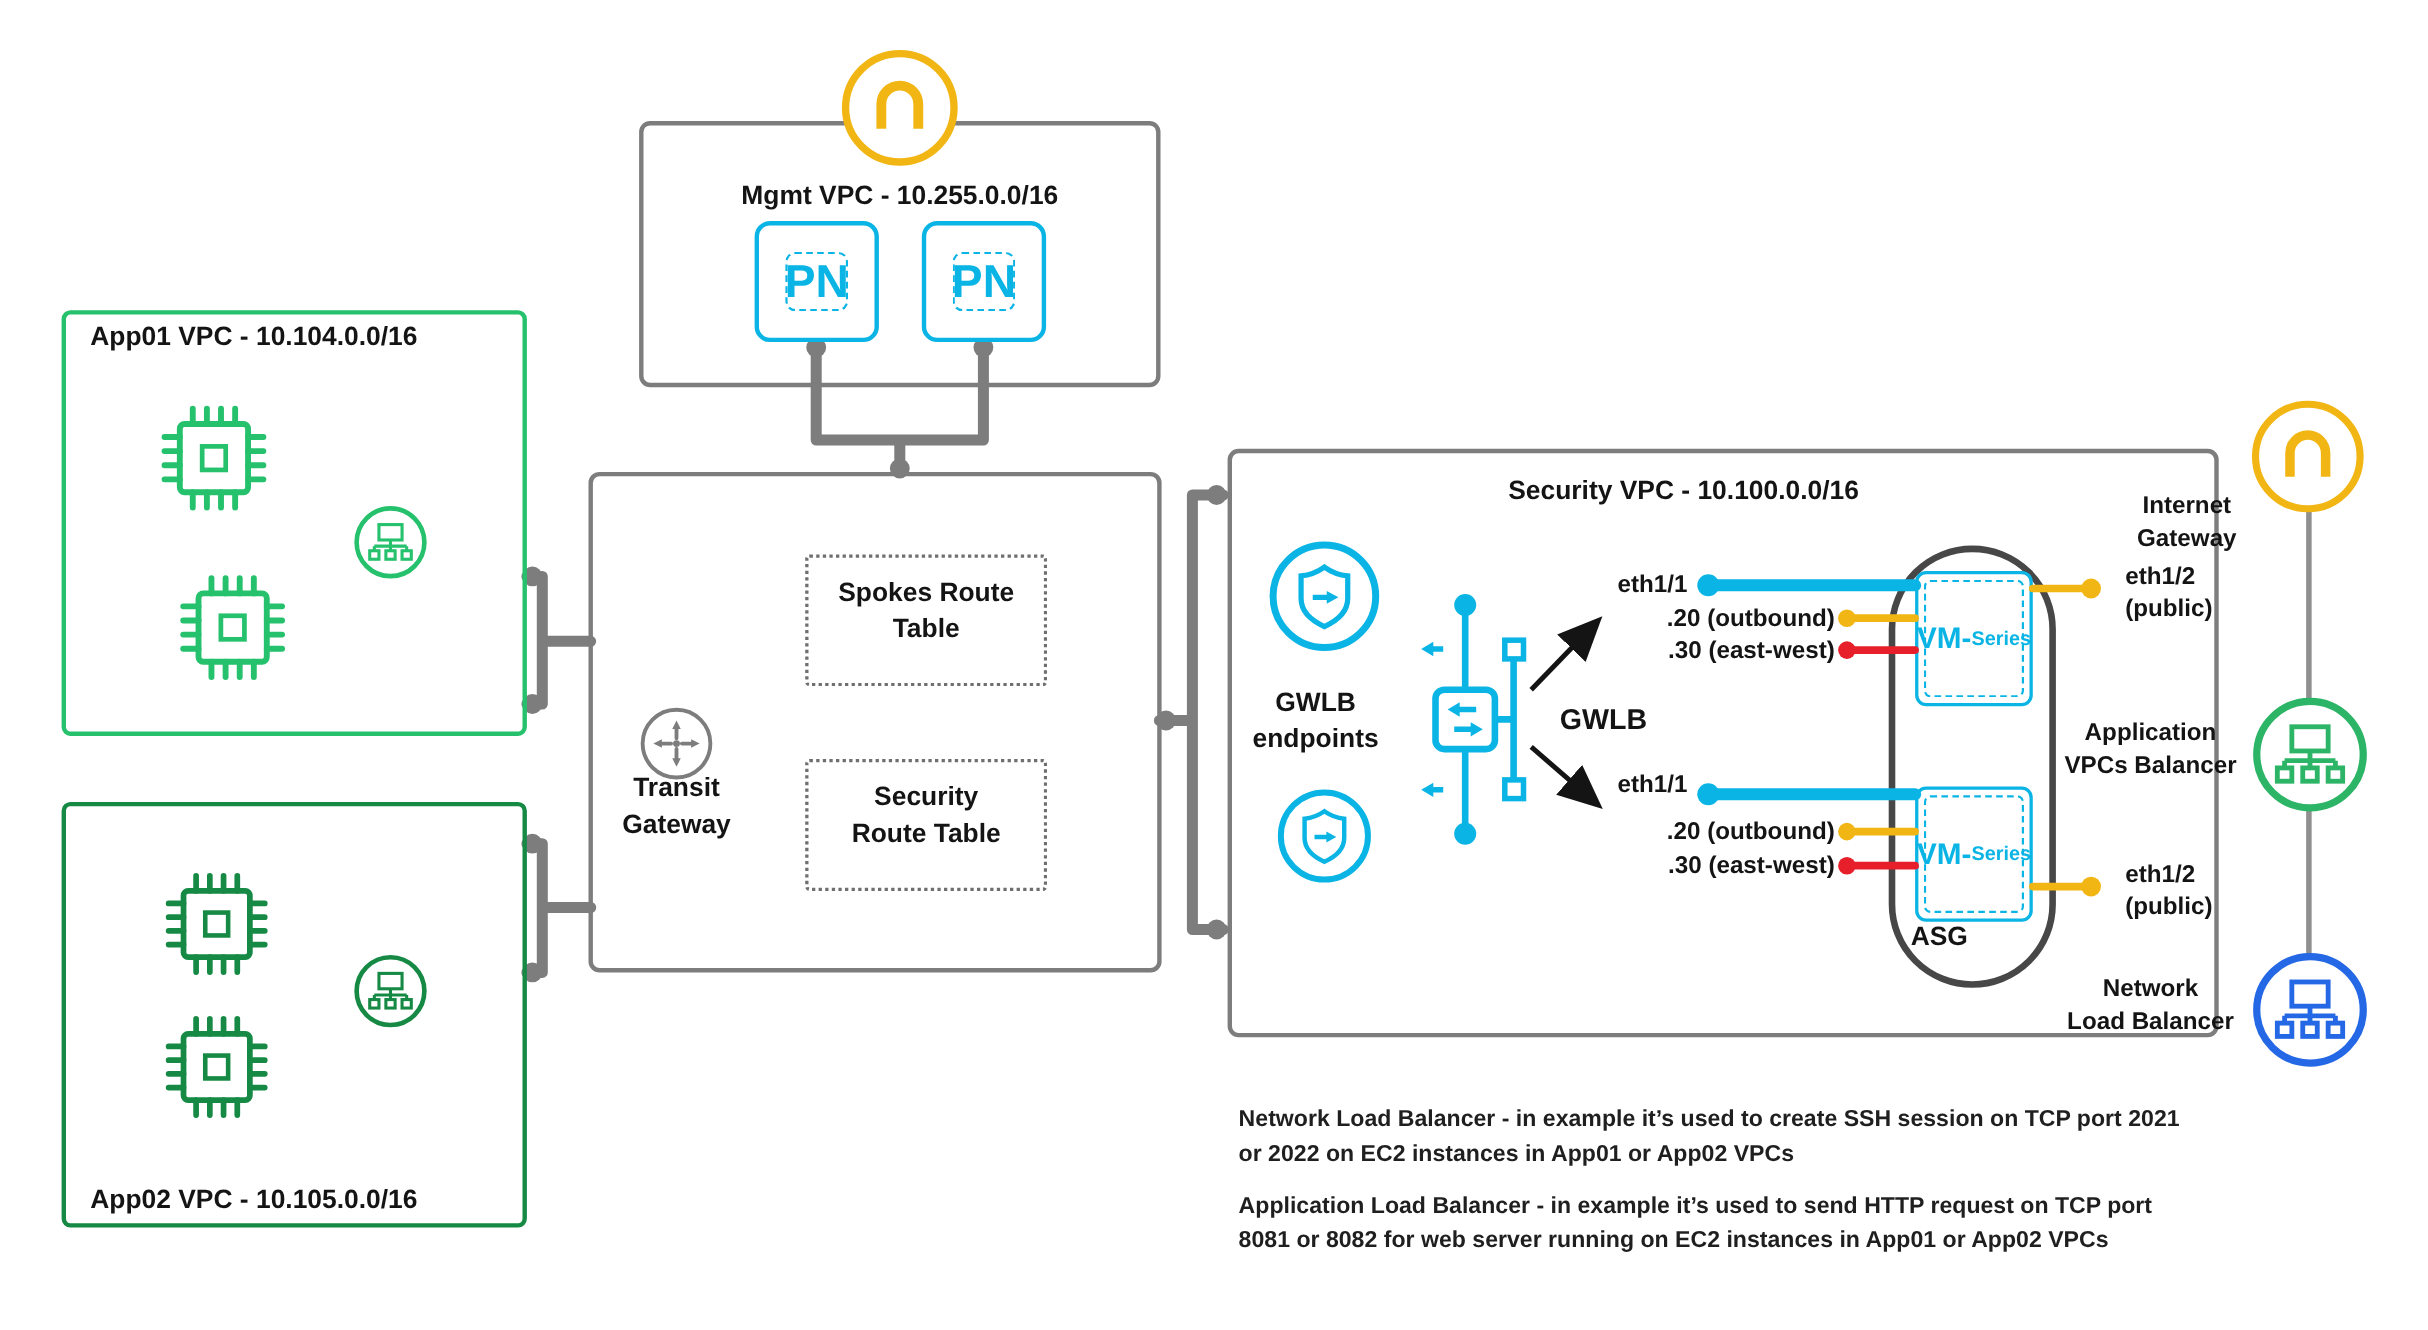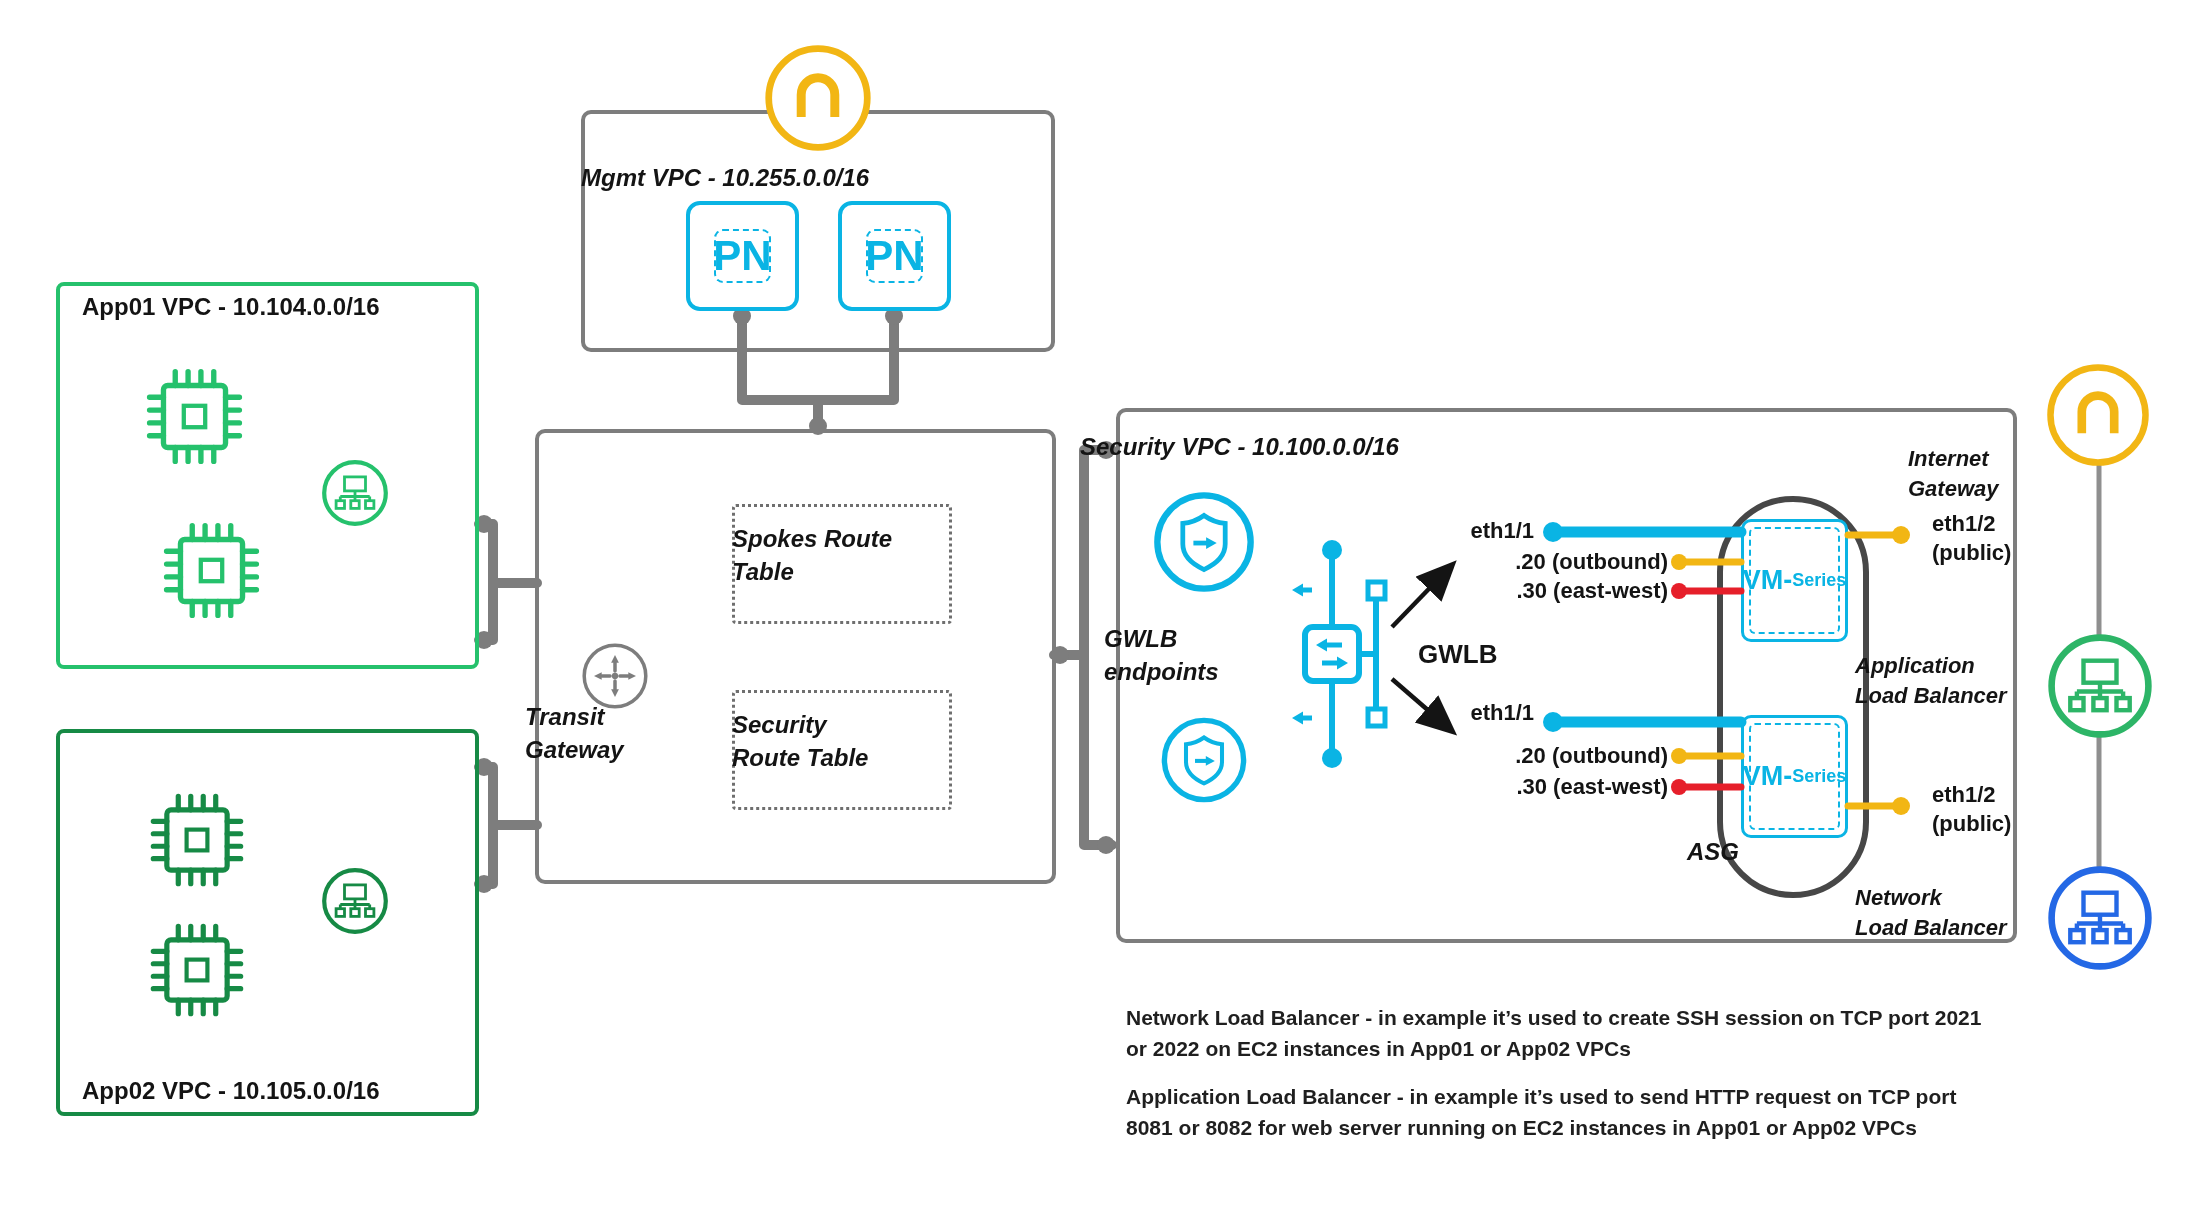--- a/index.html
+++ b/index.html
@@ -2,21 +2,21 @@
 <html><head>
 <meta charset="utf-8">
 <style>
   * { margin:0; padding:0; box-sizing:border-box; }
   html,body { background:#ffffff; }
   body { font-family:"Liberation Sans", sans-serif; }
   #canvas { position:relative; width:2207px; height:1209px; background:#fff; overflow:hidden; color:#141414; }
   .layer { position:absolute; left:0; top:0; pointer-events:none; }
   .box { position:absolute; background:transparent; }
   .lbl { position:absolute; white-space:pre-line; font-weight:700; color:#141414; }
-  .c { text-align:left;font-style:italic; }
+  .c { text-align:center; }
   .r { text-align:right; }
   .icon { position:absolute; }
   .icon svg { display:block; width:100%; height:100%; }
 
   .gray-box { border:4px solid #7d7d7d; border-radius:10px; }
   .dotted-box { border:3px dotted #6f6f6f; border-radius:4px; }
 
   .pn-box { position:absolute; border:4px solid #0ab4e4; border-radius:14px; background:#fff; padding:24px; }
   .pn-inner { width:100%; height:100%; border:2px dashed #0ab4e4; border-radius:9px;
               display:flex; align-items:center; justify-content:center; }
@@ -282,21 +282,21 @@
 
   <div class="lbl r" style="left:1404px;top:700px;width:130px;font-size:22px;">eth1/1</div>
   <div class="lbl r" style="left:1438px;top:743px;width:230px;font-size:22px;">.20 (outbound)</div>
   <div class="lbl r" style="left:1438px;top:774px;width:230px;font-size:22px;">.30 (east-west)</div>
   <div class="lbl" style="left:1932px;top:780px;width:170px;font-size:22px;line-height:29px;">eth1/2
 (public)</div>
 
   <div class="lbl c" style="left:1908px;top:424px;width:160px;font-size:22px;line-height:30px;margin-top:20px;">Internet
 Gateway</div>
   <div class="lbl c" style="left:1855px;top:651px;width:200px;font-size:22px;line-height:30px;">Application
-Load Balancer</div>
+VPCs Balancer</div>
   <div class="lbl c" style="left:1855px;top:883px;width:200px;font-size:22px;line-height:30px;">Network
 Load Balancer</div>
 
   <div class="lbl" style="left:1126px;top:1002px;width:1050px;font-size:21px;line-height:31px;color:#1f1f1f;">Network Load Balancer - in example it’s used to create SSH session on TCP port 2021
 or 2022 on EC2 instances in App01 or App02 VPCs</div>
   <div class="lbl" style="left:1126px;top:1081px;width:1050px;font-size:21px;line-height:31px;color:#1f1f1f;">Application Load Balancer - in example it’s used to send HTTP request on TCP port
 8081 or 8082 for web server running on EC2 instances in App01 or App02 VPCs</div>
 
   <svg class="layer" width="2207" height="1209" viewBox="0 0 2207 1209" style="z-index:5;">
 

